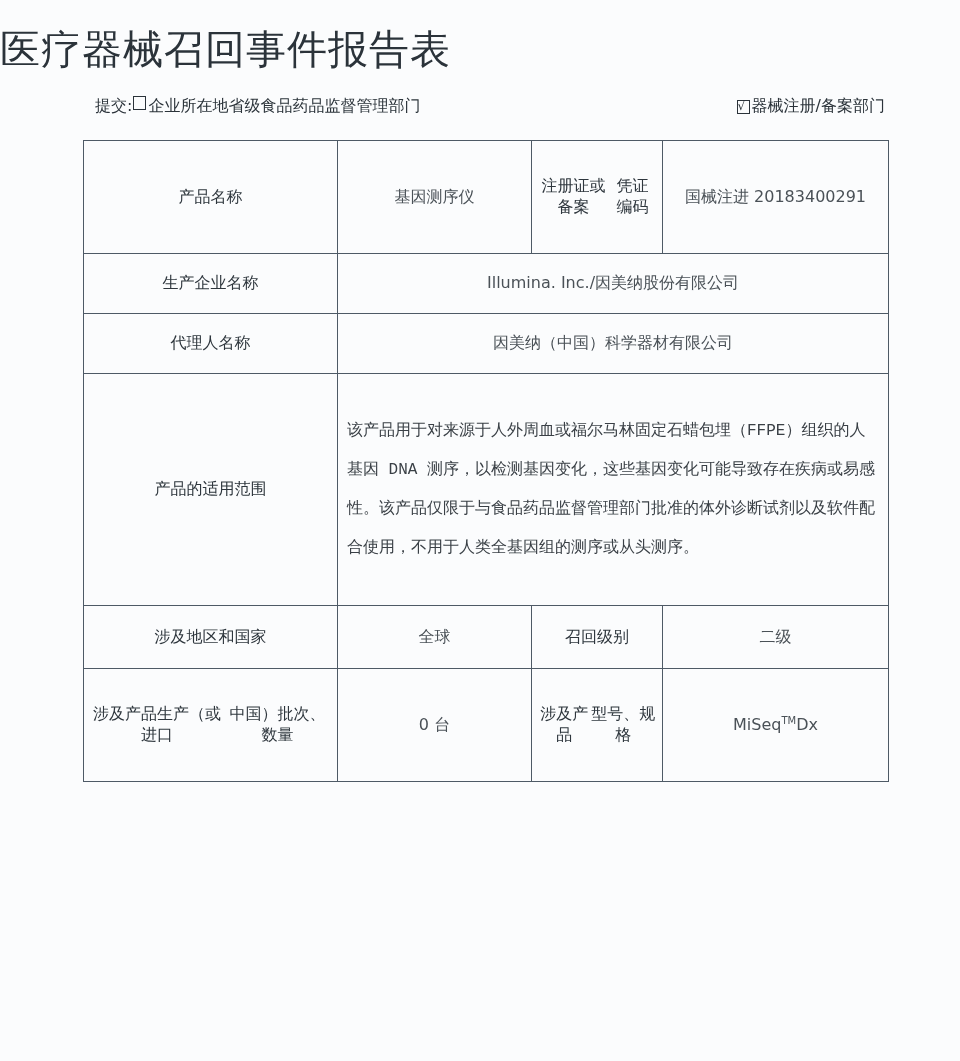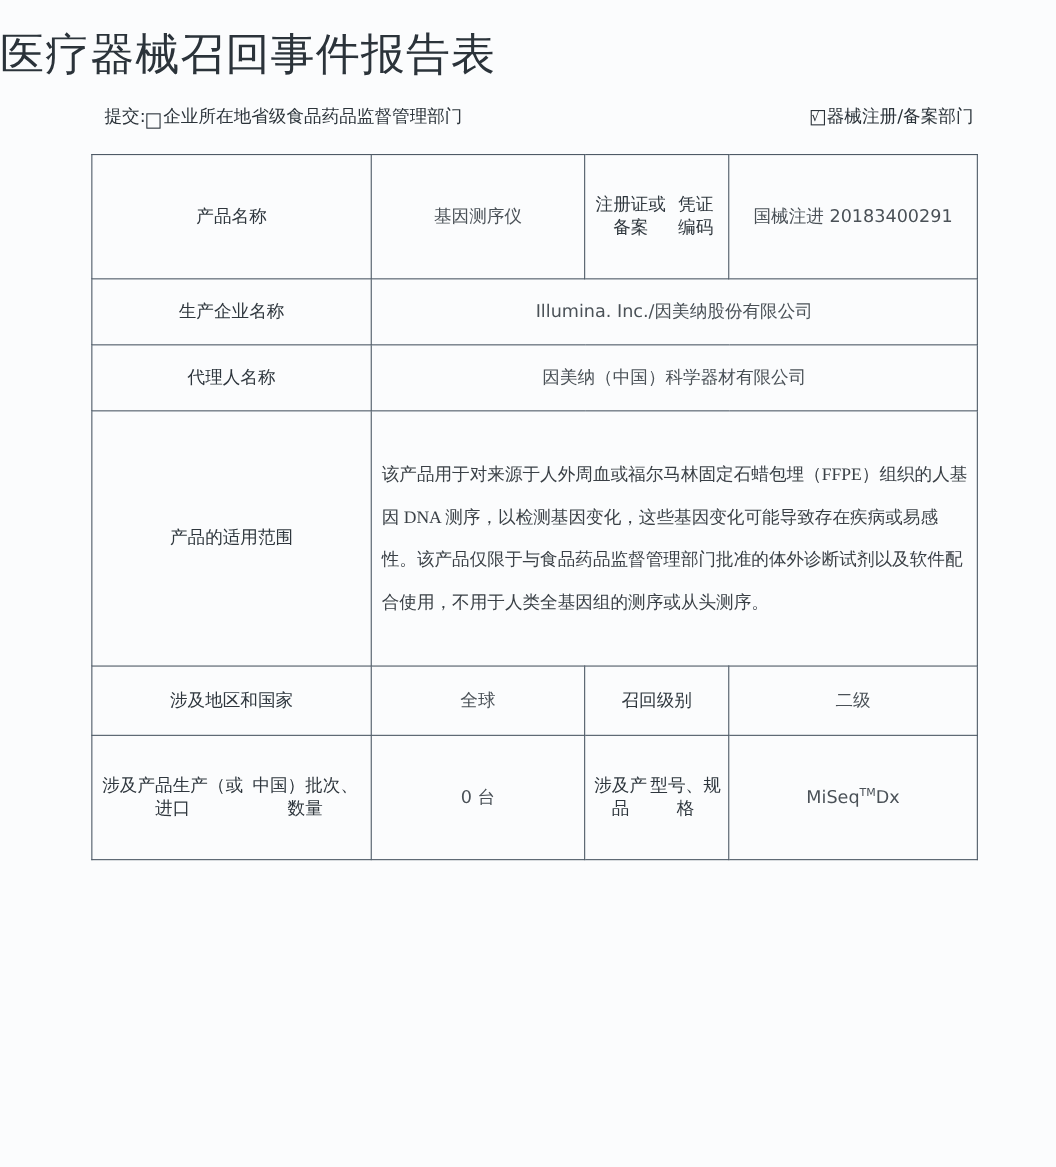--- a/index.html
+++ b/index.html
@@ -34,21 +34,21 @@
       width: 790px;
       height: 26px;
       font-size: 16px;
       color: #2b333a;
     }
     .submit-left {
       position: absolute;
       left: 0;
       top: 0;
       display: flex;
-      align-items: flex-end;
+      align-items: flex-start;
     }
     .submit-right {
       position: absolute;
       right: 0;
       top: 0;
       display: flex;
       align-items: center;
       text-align: right;
     }
     .checkbox {
@@ -94,21 +94,21 @@
       flex-direction: row;
       justify-content: space-between;
       align-items: center;
     }
     .label-strong { color: #2e363d; }
     .value-light { color: #4a5157; }
     .scope-text {
       text-align: left !important;
       line-height: 39px !important;
       padding: 8px 8px 8px 9px !important;
-      font-family: Liberation Serif, serif;
+      font-family: Liberation Mono, monospace;
       font-size: 16px;
       color: #3a4046;
     }
     .ucs-text {
       line-height: 24px !important;
       font-family: "DejaVu Serif", "Liberation Serif", serif;
       font-size: 15.5px;
     }
     sup.tm { font-size: 10px; vertical-align: 6px; }
   </style>

